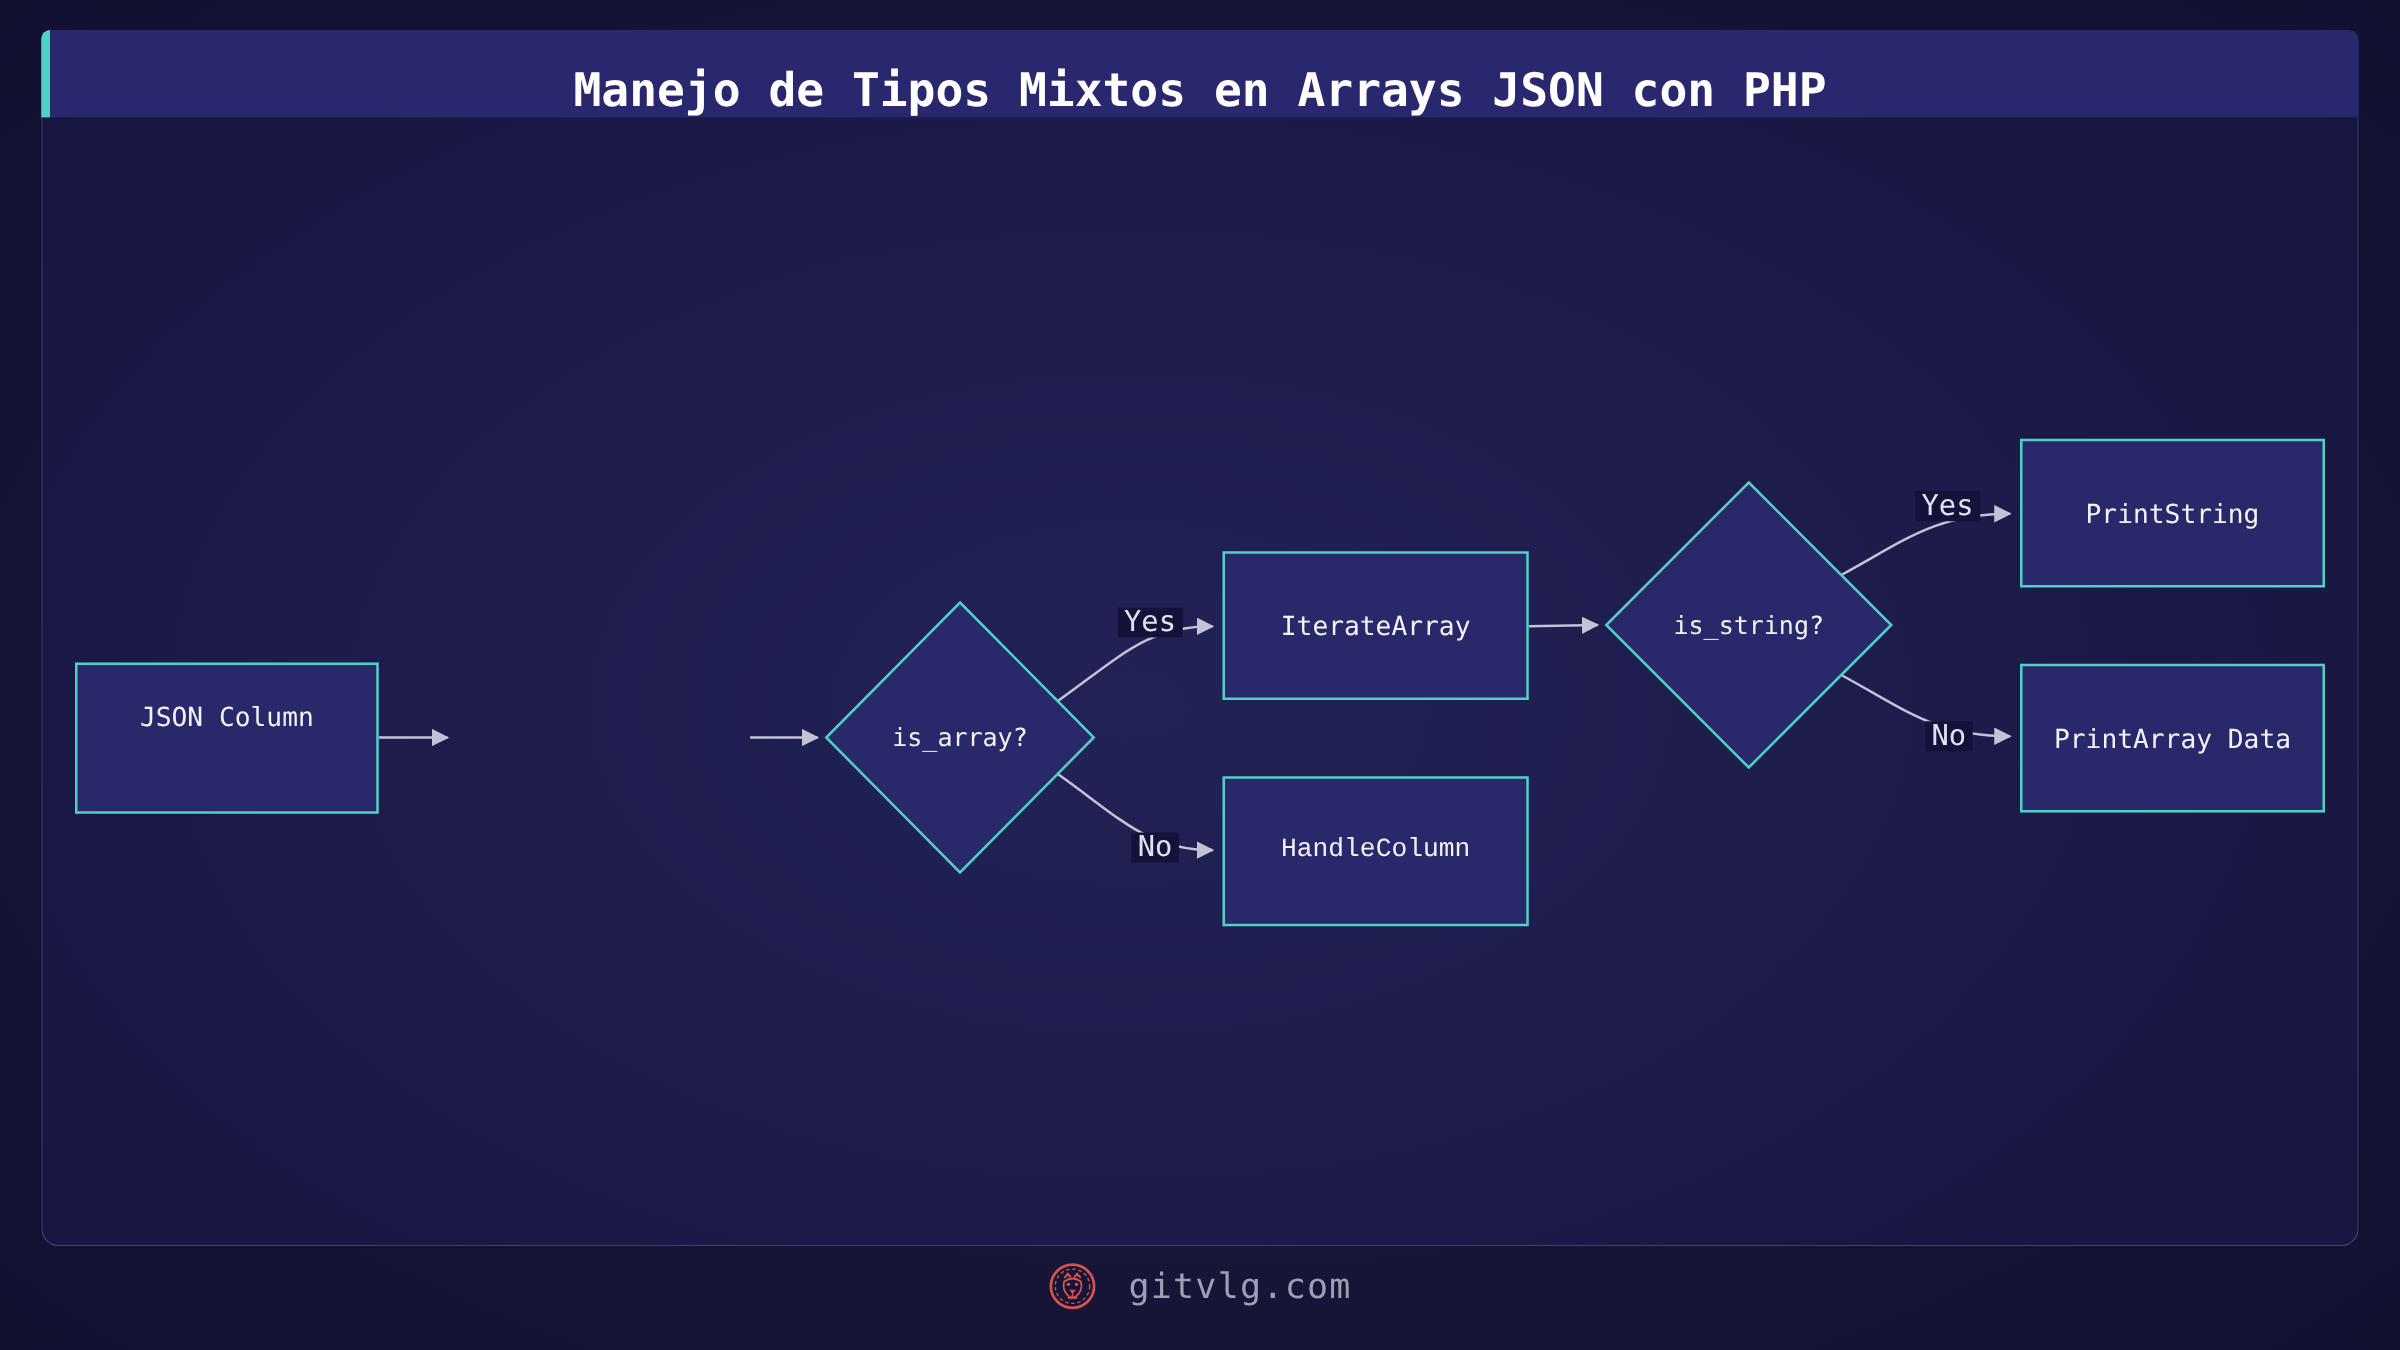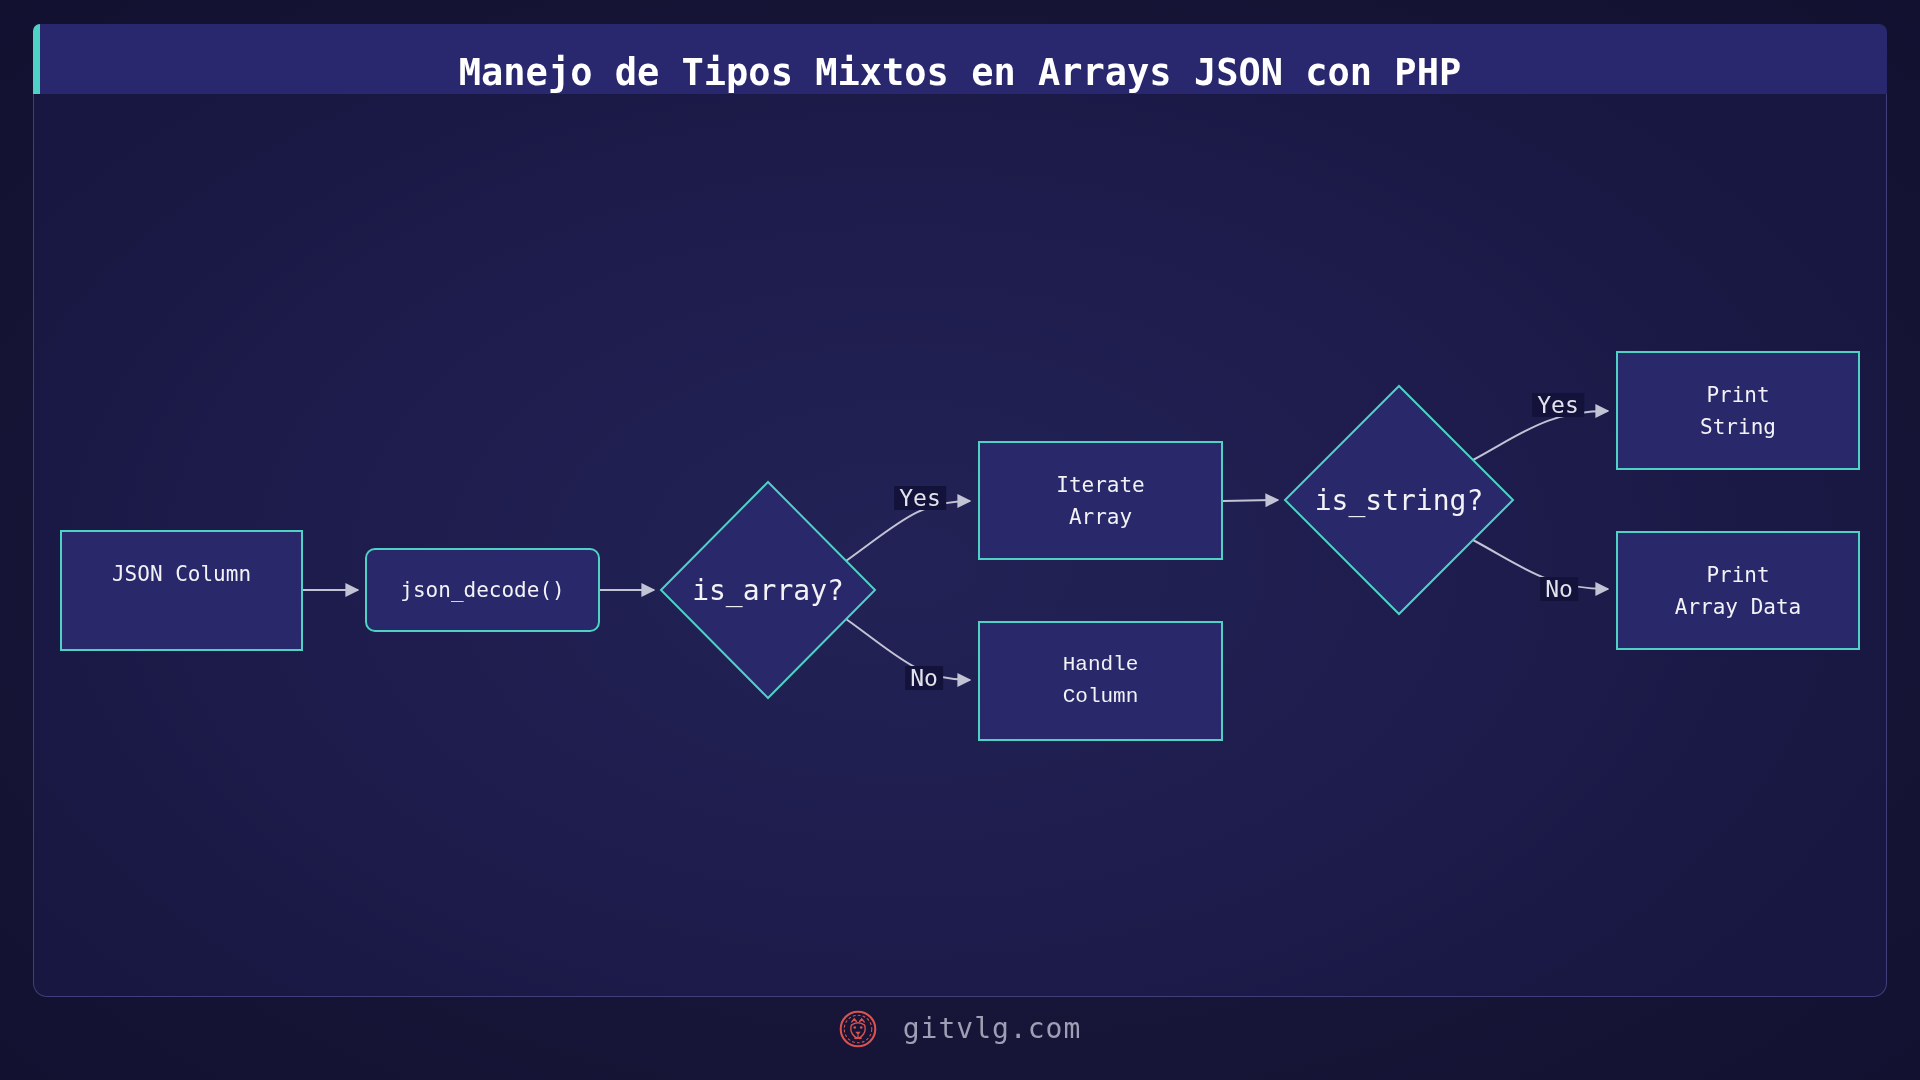--- a/index.html
+++ b/index.html
@@ -22,32 +22,32 @@
   .page-title { color:#ffffff; font-size:37px; font-weight:bold; white-space:nowrap; }
   
   .panel {
     position:absolute; left:33px; top:94px; width:1854px; height:903px;
     background: radial-gradient(1050px 640px at 47% 52%, #232256 0%, #1d1c4c 55%, #181741 100%);
     border:1px solid #413f7a; border-top:none; border-radius:0 0 14px 14px;
   }
   .edges { position:absolute; left:0; top:0; width:1920px; height:1080px; pointer-events:none; }
   
   .node {
-    position:absolute; display:flex; flex-direction:column;
+    position:absolute; display:flex; flex-direction:row;
     align-items:center; justify-content:center;
     background:#28286a; border:2px solid #4fd1c5;
     color:#f2f2f7; font-size:21px; line-height:32px; text-align:center;
     white-space:nowrap;
   }
   .node.rounded { border-radius:10px; }
   .lift { transform:translateY(-17px); }
   .diamond-label, .edge-label {
     position:absolute; transform:translate(-50%,-50%); white-space:nowrap;
   }
-  .diamond-label { color:#f2f2f7; font-size:28px; }
+  .diamond-label { color:#f2f2f7; font-size:20px; }
   .edge-label {
     background:#13123a; color:#e2e2ec; font-size:23px;
     line-height:22px; padding:1px 5px;
   }
   
   .footer {
     position:absolute; left:0; top:997px; width:1920px; height:63px;
     display:flex; align-items:center; justify-content:center; gap:26px;
   }
   .site-label { color:#9e9eb4; font-size:28px; letter-spacing:1px; }
@@ -81,23 +81,20 @@
     <path d="M 1473 540 C 1523 567, 1548 589, 1608 589" stroke="#c3c3d6" stroke-width="2" fill="none" marker-end="url(#arrow)"></path>
 
     <polygon points="768,482 875,590 768,698 661,590" fill="#28286a" stroke="#4fd1c5" stroke-width="2"></polygon>
     <polygon points="1399,386 1513,500 1399,614 1285,500" fill="#28286a" stroke="#4fd1c5" stroke-width="2"></polygon>
   </svg>
 
   <div class="node" style="left:60px; top:530px; width:243px; height:121px;">
     <span class="lift">JSON Column</span>
   </div>
 
-  <div class="node rounded" style="left:365px; top:548px; width:235px; height:84px;">
-    <span>json_decode()</span>
-  </div>
 
   <div class="node" style="left:978px; top:441px; width:245px; height:119px;">
     <span>Iterate</span>
     <span>Array</span>
   </div>
 
   <div class="node" style="left:978px; top:621px; width:245px; height:120px;font-family:Liberation Mono, monospace;">
     <span>Handle</span>
     <span>Column</span>
   </div>

